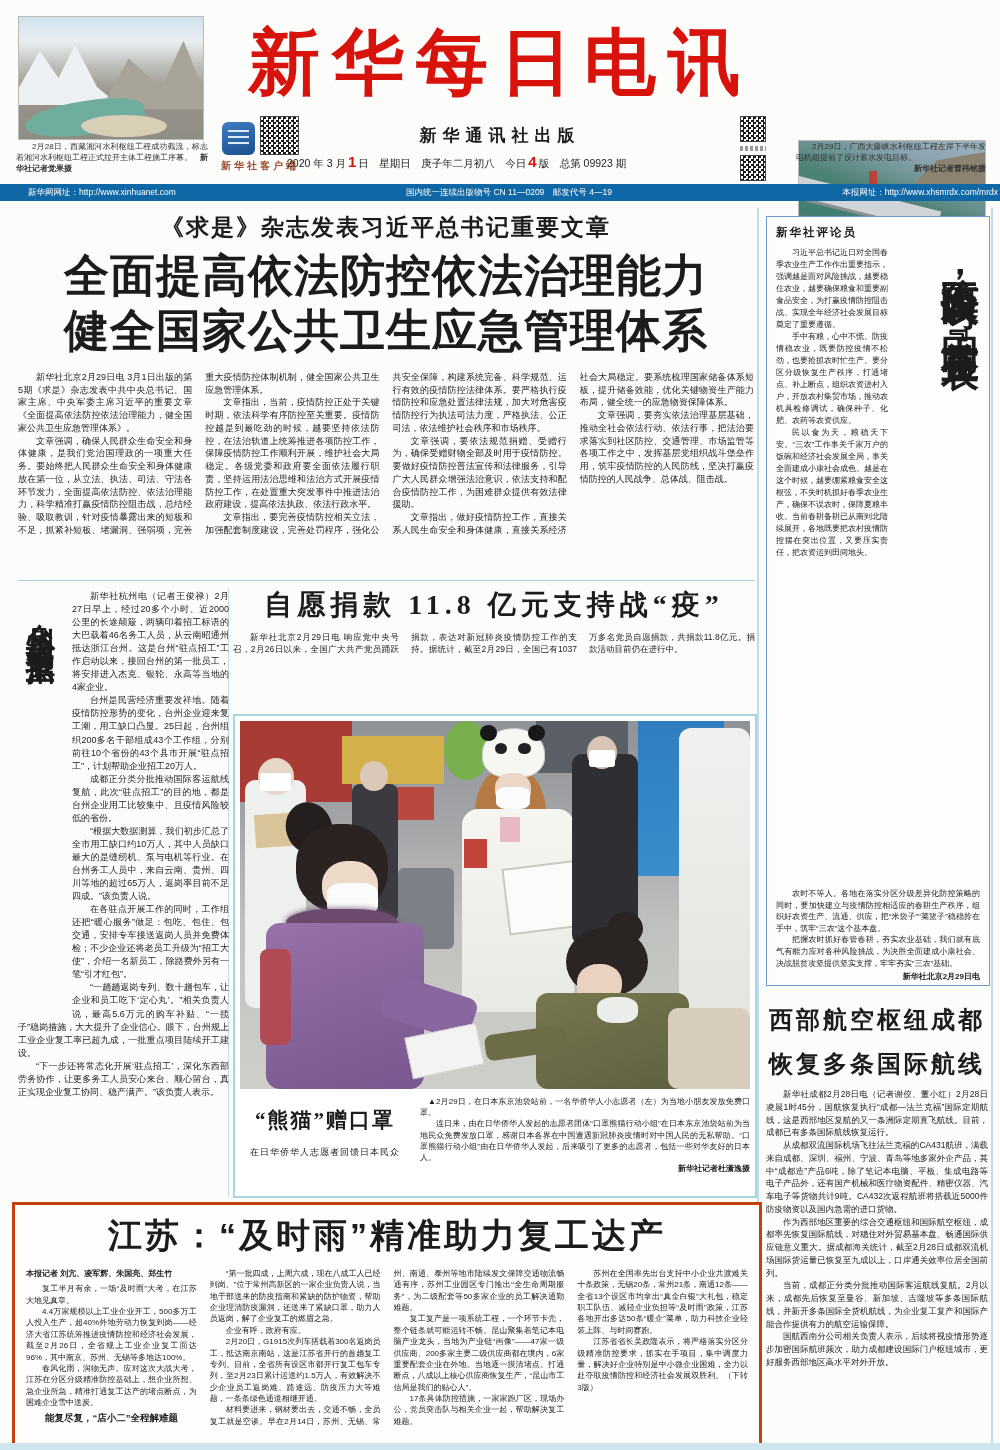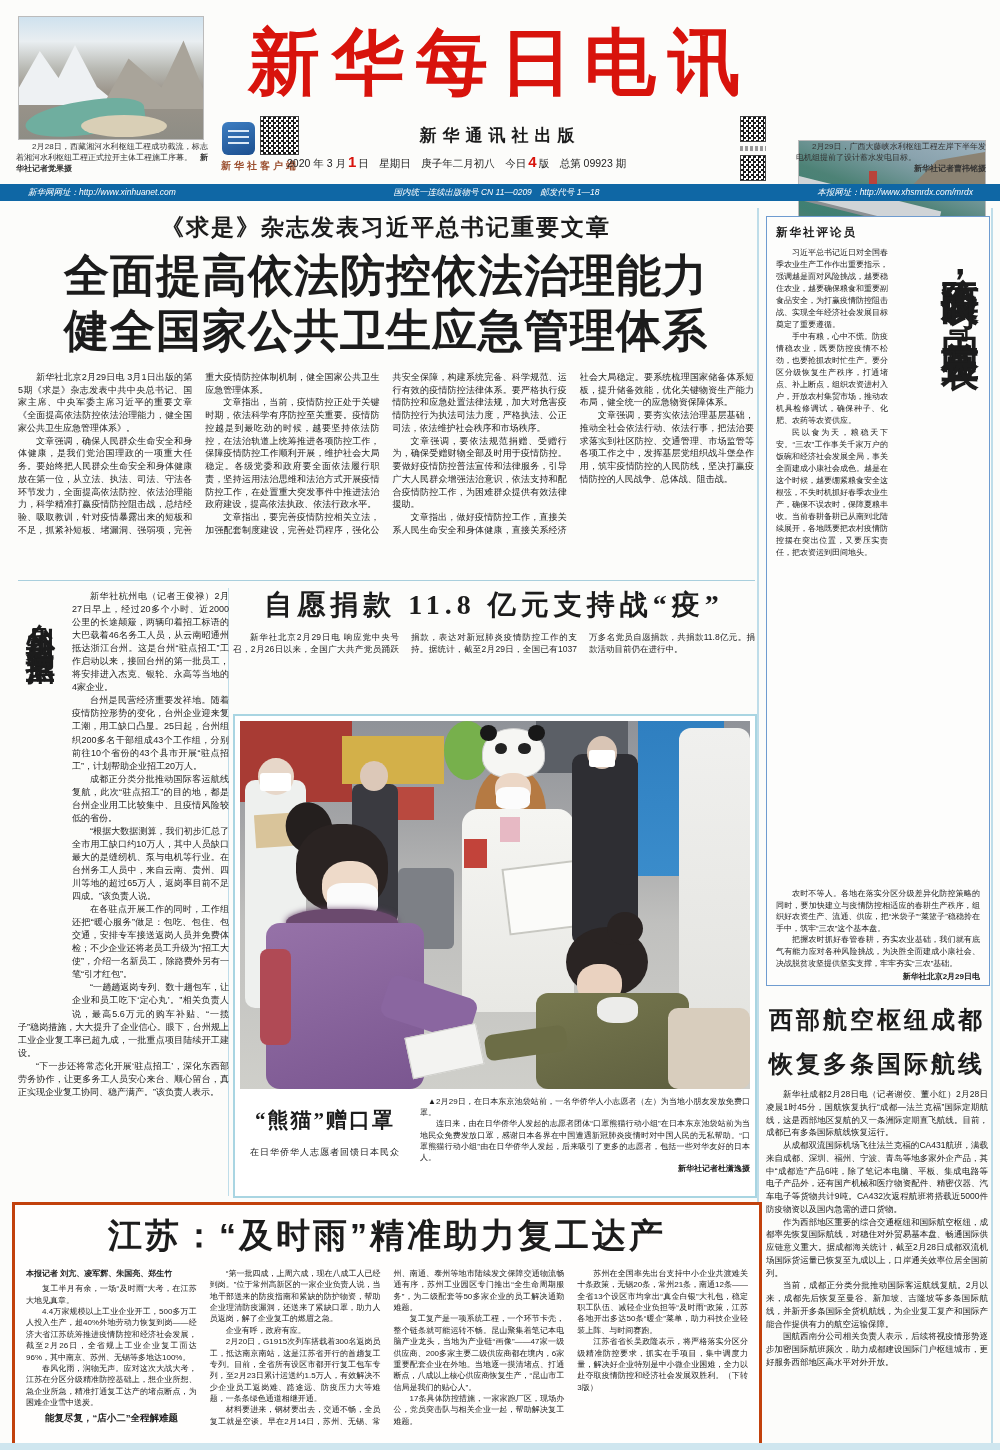--- a/index.html
+++ b/index.html
@@ -22,21 +22,21 @@
   .appicon{width:33px;height:33px;background:linear-gradient(160deg,#3d7ec2,#1c4f8f);border-radius:6px;position:relative;}
   .appicon:after{content:"";position:absolute;left:6px;top:8px;right:6px;height:2px;background:#dce9f6;box-shadow:0 6px 0 #dce9f6,0 12px 0 #dce9f6;}
   .qr{background:repeating-conic-gradient(#1a1a1a 0% 25%, #ffffff 0% 50%) 0 0/5px 5px;border:1px solid #444;}
   .qr.big{width:37px;height:37px;}
   .qr.small{width:24px;height:24px;}
   .applabel{margin-top:4px;font-size:10px;font-weight:bold;color:#9b4f2f;letter-spacing:3px;white-space:nowrap;}
   .qrcol{display:flex;flex-direction:column;gap:4px;align-items:center;}
   .qrtxt{width:26px;height:5px;background:repeating-linear-gradient(90deg,#999 0 3px,transparent 3px 5px);}
   
   .infobar{left:0;top:184px;width:1000px;height:17px;background:#0f67a5;color:#fff;font-size:8.5px;
-           display:flex;align-items:center;justify-content:space-between;box-sizing:border-box;padding:0 27px 0 28px;font-style:italic;}
+           display:flex;align-items:center;justify-content:space-between;box-sizing:border-box;padding:0 2px 0 28px;}
   
   .kicker{text-align:center;font-size:23px;font-weight:bold;letter-spacing:2px;}
   .lead-h{text-align:center;font-size:45px;font-weight:900;letter-spacing:1px;line-height:1.22;white-space:nowrap;}
   .lead-body{column-count:4;column-gap:13px;font-size:9px;line-height:1.42;height:192px;overflow:hidden;text-align:justify;}
   .hline{background:#a9cfdd;height:1px;}
   .vline{background:#bfdde9;width:2px;}
   
   .taizhou{width:211px;height:606px;overflow:hidden;font-size:9px;line-height:1.45;}
   .tz-head{float:left;writing-mode:vertical-rl;text-orientation:mixed;font-family:"Liberation Serif","DejaVu Serif",serif;
            font-size:29px;font-weight:900;letter-spacing:4px;height:408px;margin:10px 10px 8px 2px;}
@@ -118,21 +118,21 @@
   <div style="position:absolute;left:10px;bottom:6px;width:170px;height:26px;background:#9a9484;transform:rotate(-6deg);"></div>
   <div style="position:absolute;left:70px;top:30px;width:8px;height:26px;background:#b8433a;"></div>
 </div>
 <div class="abs tp-cap" style="left:796px;top:142px;width:190px;">
   <p style="text-indent:2em;">2月29日，广西大藤峡水利枢纽工程左岸下半年发电机组提前了设计蓄水发电目标。</p>
   <p style="text-indent:0;text-align:right;font-weight:bold;">新华社记者曹祎铭摄</p>
 </div>
 
 <div class="abs infobar">
   <span>新华网网址：http://www.xinhuanet.com</span>
-  <span>国内统一连续出版物号 CN 11—0209　邮发代号 1—18</span>
+  <span>国内统一连续出版物号 CN 11—0209　邮发代号 4—19</span>
   <span>本报网址：http://www.xhsmrdx.com/mrdx</span>
 </div>
 
 <div class="abs" style="left:18px;top:212px;width:736px;">
   <div class="kicker">《求是》杂志发表习近平总书记重要文章</div>
   <div class="lead-h" style="margin-top:6px;">全面提高依法防控依法治理能力</div>
   <div class="lead-h">健全国家公共卫生应急管理体系</div>
   <div class="lead-body jt" style="margin-top:12px;">
       <p>新华社北京2月29日电 3月1日出版的第5期《求是》杂志发表中共中央总书记、国家主席、中央军委主席习近平的重要文章《全面提高依法防控依法治理能力，健全国家公共卫生应急管理体系》。</p>
       <p>文章强调，确保人民群众生命安全和身体健康，是我们党治国理政的一项重大任务。要始终把人民群众生命安全和身体健康放在第一位，从立法、执法、司法、守法各环节发力，全面提高依法防控、依法治理能力，科学精准打赢疫情防控阻击战，总结经验、吸取教训，针对疫情暴露出来的短板和不足，抓紧补短板、堵漏洞、强弱项，完善重大疫情防控体制机制，健全国家公共卫生应急管理体系。</p>

